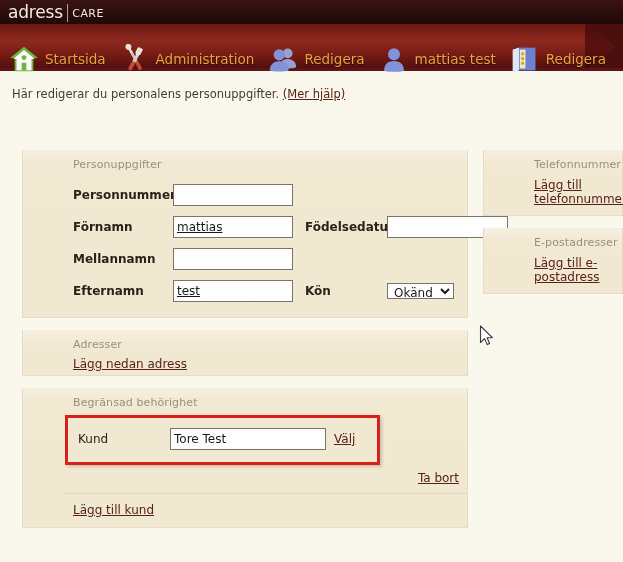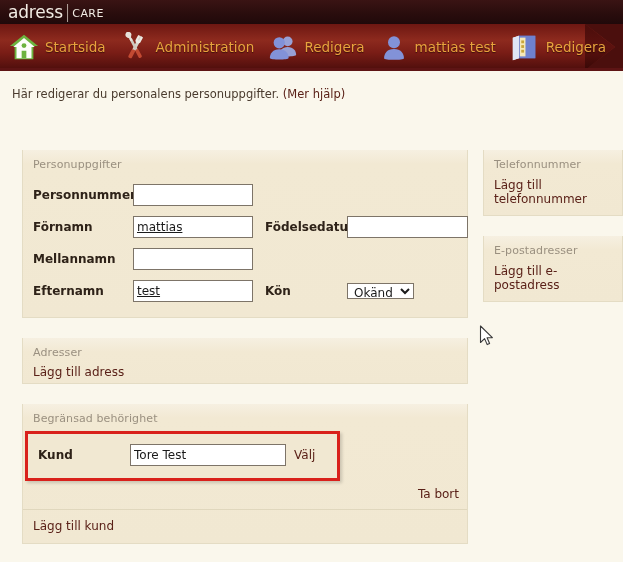--- a/index.html
+++ b/index.html
@@ -53,21 +53,21 @@
     background: #f0ece0;
   }
   #nav-shape {
     position: absolute;
     left: 0; top: 0;
     width: 623px;
     height: 46px;
   }
   #nav-items {
     position: absolute;
-    left: 0; top: 0;
+    left: 0; top: 12px;
     height: 46px;
     display: flex;
     align-items: center;
     padding-left: 9px;
     box-sizing: border-box;
   }
   .nav-item {
     display: flex;
     align-items: center;
     height: 46px;
@@ -106,20 +106,21 @@
     margin: 0;
     letter-spacing: -0.1px;
   }
   #page-sub {
     margin-top: 5px;
     font-size: 11.5px;
     color: #4a3b2e;
   }
   #page-sub a, .link {
     color: #5a2118;
+    text-decoration: underline;
     cursor: pointer;
   }
 
   
   #content {
     position: absolute;
     left: 0;
     top: 150px;
     width: 623px;
   }
@@ -135,23 +136,24 @@
     top: 0;
     width: 140px;
   }
 
   
   .panel {
     background: #f2ead5;
     background: linear-gradient(to bottom, #f6f0e1 0%, #f2e9d3 14px, #f1e8d2 100%);
     border: 1px solid #e4dcc4;
     border-top: none;
-    margin-bottom: 20px;
+    margin-bottom: 12px;
     position: relative;
     box-sizing: border-box;
+    padding-left: 40px;
   }
   .panel-title {
     font-size: 11px;
     color: #9a9080;
     padding: 8px 0 0 10px;
     letter-spacing: 0.1px;
   }
   .panel-body {
     padding: 8px 10px 10px 10px;
   }
@@ -249,21 +251,21 @@
     font-weight: bold;
     color: #2e2218;
     margin-left: 8px;
   }
   .kund-row {
     display: flex;
     align-items: center;
   }
   .kund-label {
     font-size: 12px;
-    font-weight: bold;
+    font-weight: normal;
     color: #2e2218;
     width: 92px;
     flex: none;
   }
   .valj-link {
     margin-left: 8px;
     font-size: 12px;
   }
 
   #ta-bort-row {
@@ -439,21 +441,21 @@
           <span class="flabel2">Kön</span>
           <select class="fsel"><option>Okänd</option><option>Man</option><option>Kvinna</option></select>
         </div>
 
       </div>
     </div>
 
     <div class="panel">
       <div class="panel-title">Adresser</div>
       <div class="panel-link-row">
-        <a class="link">Lägg till adress</a>
+        <a class="link">Lägg nedan adress</a>
       </div>
     </div>
 
     <div class="panel">
       <div class="panel-title">Begränsad behörighet</div>
 
       <div id="restrict-box" style="border-color: rgb(217, 33, 27);">
         <div class="kund-row">
           <span class="kund-label">Kund</span>
           <input class="fin" style="width: 148px;" type="text" value="Tore Test">

